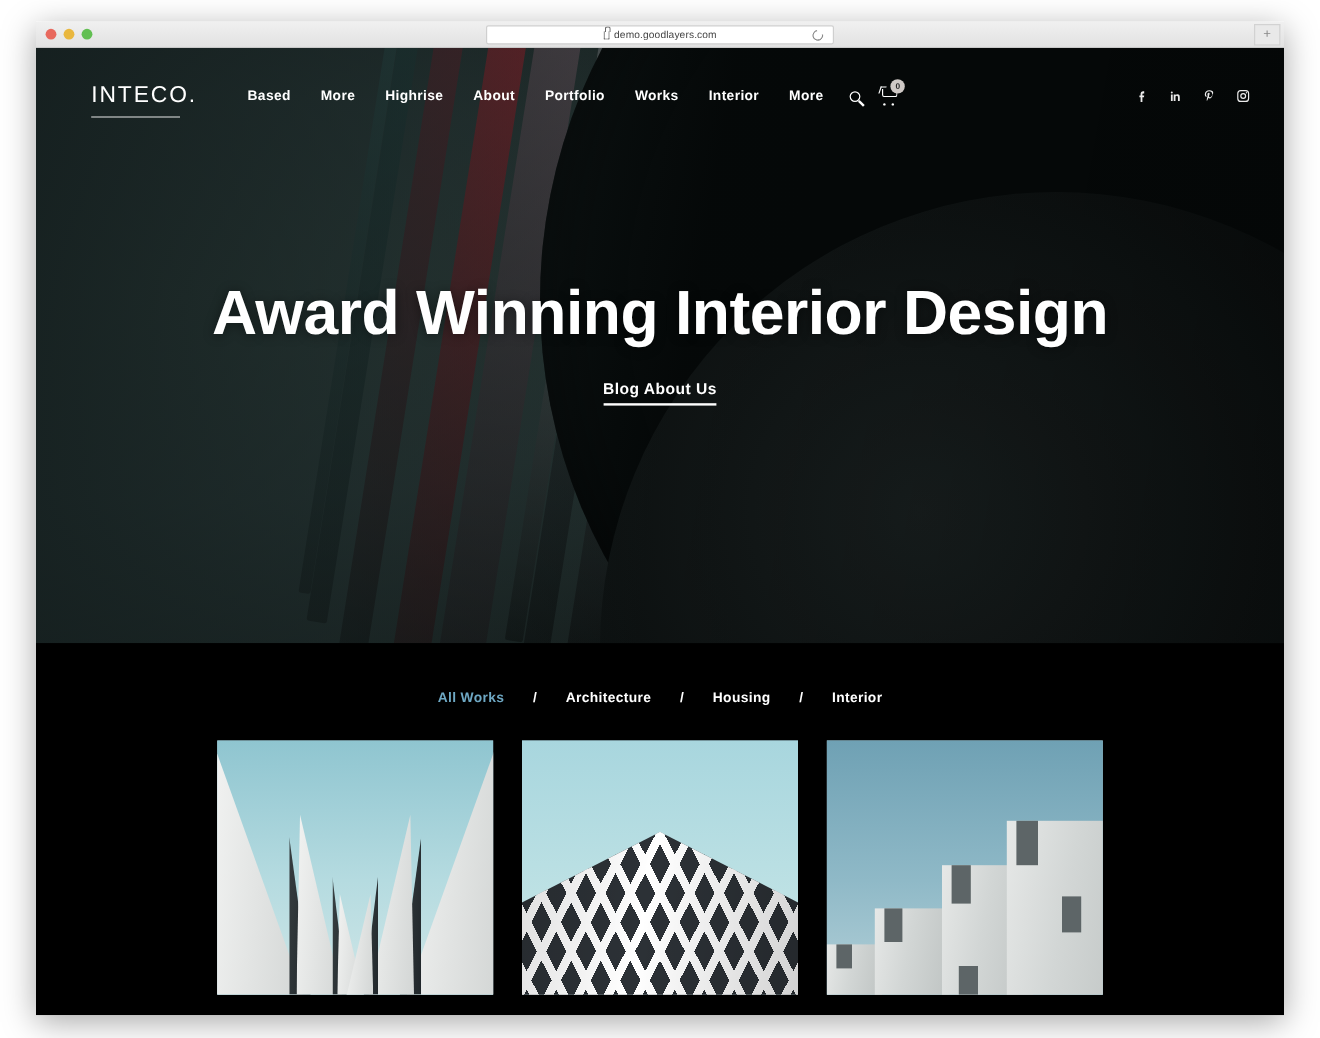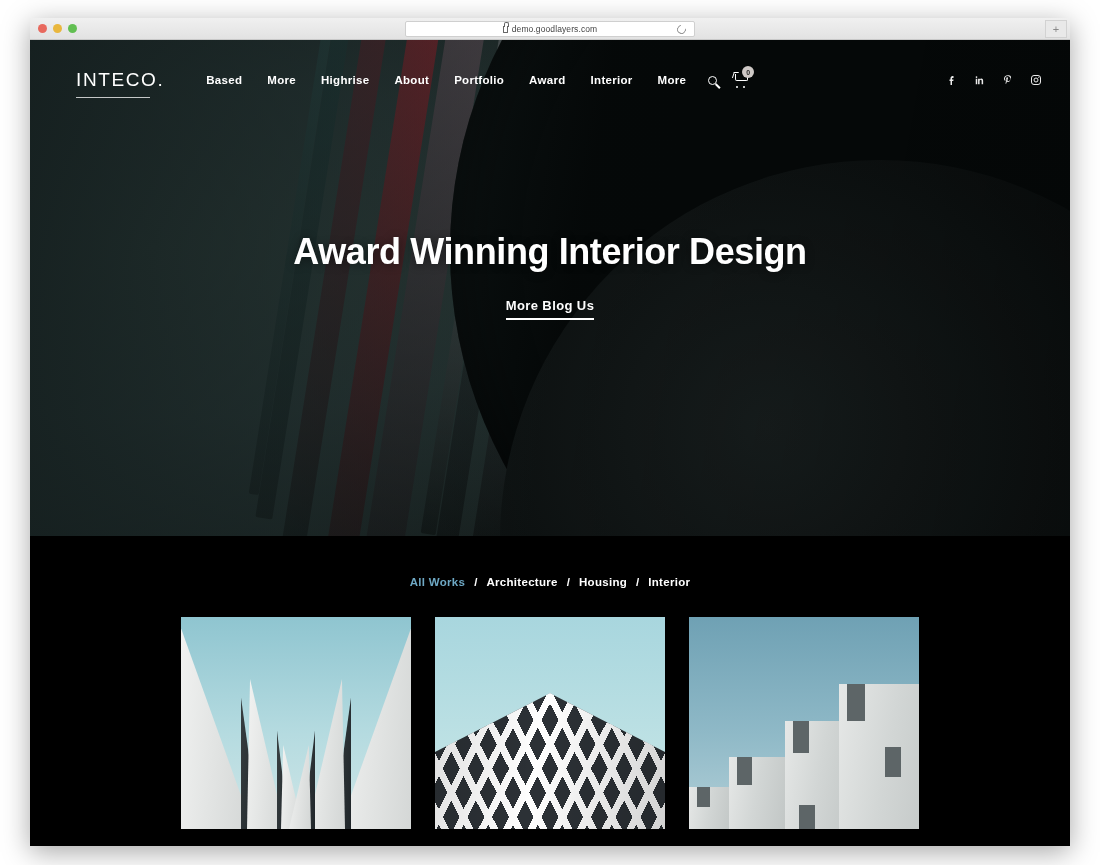--- a/index.html
+++ b/index.html
@@ -221,21 +221,21 @@
   .hero-content {
     position: absolute;
     left: 0; right: 0;
     top: 192px;
     text-align: center;
     z-index: 6;
     padding: 0 120px;
   }
   .hero-title {
     color: #fff;
-    font-size: 36px;
+    font-size: 52px;
     font-weight: bold;
     letter-spacing: -.4px;
     line-height: 1.12;
     text-shadow: 0 1px 10px rgba(0,0,0,.45);
   }
   .hero-sub {
     margin-top: 16px;
     font-size: 19px;
     font-weight: bold;
     letter-spacing: .2px;
@@ -262,21 +262,21 @@
   }
 
   
   .portfolio {
     position: relative;
     background: #000;
     height: 310px;
   }
   .filters {
     display: flex; align-items: center; justify-content: center;
-    gap: 9px;
+    gap: 24px;
     padding-top: 40px;
   }
   .filter {
     font-size: 11.5px;
     font-weight: bold;
     color: #fff;
     letter-spacing: .3px;
     cursor: pointer;
   }
   .filter.active { color: #6ea8c4; }
@@ -388,21 +388,21 @@
           <div class="logo">INTECO.</div>
           <div class="logo-underline"></div>
         </div>
 
         <nav class="nav">
           <span class="nav-item">Based</span>
           <span class="nav-item">More</span>
           <span class="nav-item">Highrise</span>
           <span class="nav-item">About</span>
           <span class="nav-item">Portfolio</span>
-          <span class="nav-item">Award</span>
+          <span class="nav-item">Works</span>
           <span class="nav-item">Interior</span>
           <span class="nav-item">More</span>
         </nav>
 
         <div class="nav-tools">
           <span class="search-icon"></span>
           <span class="cart-wrap">
             <span class="cart-icon"></span>
             <span class="cart-wheel a"></span>
             <span class="cart-wheel b"></span>
@@ -431,21 +431,21 @@
                 <rect x="3" y="3" width="18" height="18" rx="5"></rect>
                 <circle cx="12" cy="12" r="4"></circle>
                 <circle cx="17.4" cy="6.6" r="1.1" fill="currentColor" stroke="none"></circle>
               </svg>
           </span>
         </div>
       </header>
 
       <div class="hero-content">
         <h1 class="hero-title">Award Winning Interior Design</h1>
-        <div><span class="hero-cta">More Blog Us</span></div>
+        <div><span class="hero-cta">Blog About Us</span></div>
       </div>
     </section>
 
     <section class="portfolio">
 
       <div class="filters">
         <span class="filter active" style="color: rgb(110, 168, 196);">All Works</span>
         <span class="sep">/</span>
         <span class="filter">Architecture</span>
         <span class="sep">/</span>

